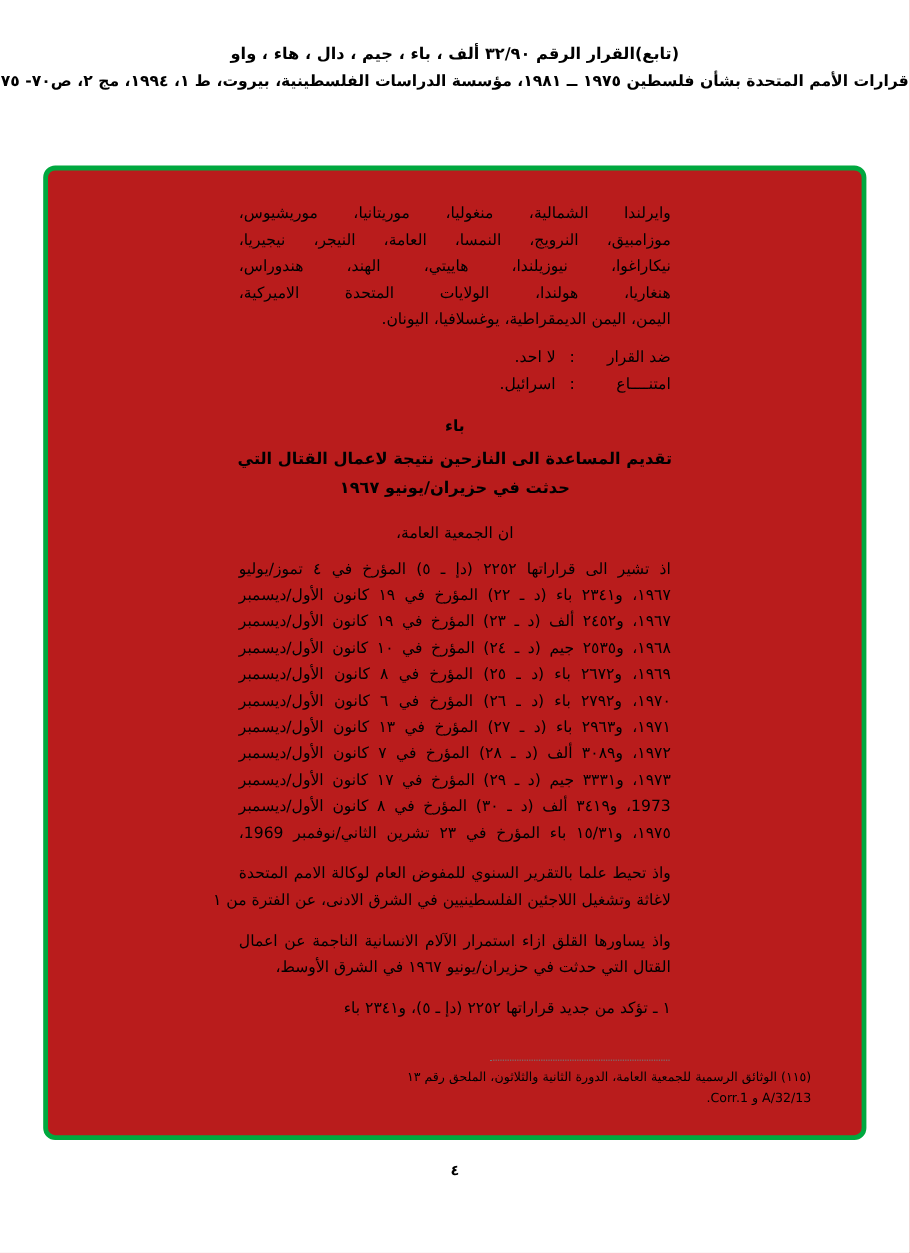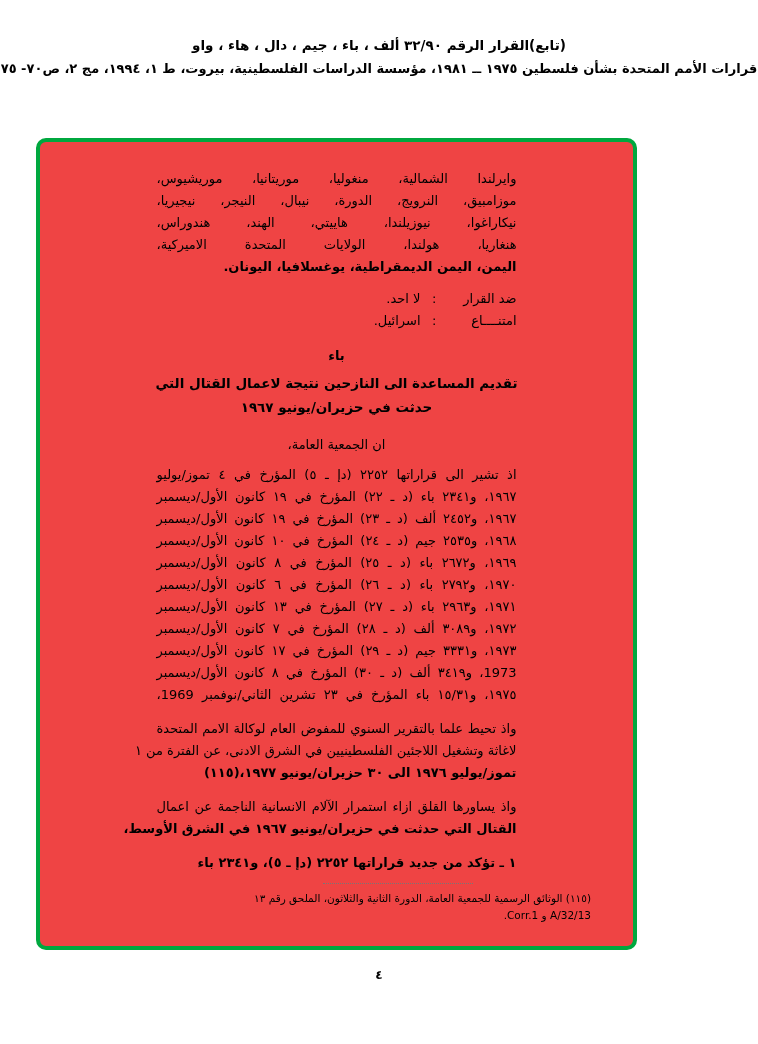--- a/index.html
+++ b/index.html
@@ -39,26 +39,26 @@
     font-weight: bold;
     margin-top: 6px;
     direction: rtl;
   }
 
   
   .frame {
     position: absolute;
     left: 36px;
     top: 138px;
-    width: 601px;
+    width: 686px;
     height: 812px;
     border: 4px solid #00a83f;
     border-radius: 10px;
     box-sizing: border-box;
-    background: #ef4444;
+    background: #b91c1c;
   }
   .frame-inner {
     position: absolute;
     inset: 0;
     padding: 26px 42px 18px 42px;
     box-sizing: border-box;
     direction: rtl;
   }
 
   
@@ -70,21 +70,20 @@
   .line {
     font-size: 13px;
     line-height: 22px;
     text-align: justify;
     text-align-last: justify;
     white-space: nowrap;
   }
   .line.plain {
     text-align: center;
     text-align-last: right;
-    font-weight: bold;
   }
   .vote-block {
     margin-top: 10px;
     width: 360px;
     margin-right: auto;
     margin-left: auto;
   }
   .vote-row {
     font-size: 13px;
     line-height: 22px;
@@ -166,21 +165,21 @@
   <div class="header">
     <div class="header-title">(تابع)القرار الرقم ٣٢/٩٠ ألف ، باء ، جيم ، دال ، هاء ، واو</div>
     <div class="header-source">قرارات الأمم المتحدة بشأن فلسطين ١٩٧٥ ــ ١٩٨١، مؤسسة الدراسات الفلسطينية، بيروت، ط ١، ١٩٩٤، مج ٢، ص٧٠- ٧٥</div>
   </div>
 
   <div class="frame">
     <div class="frame-inner">
 
       <div class="block">
         <div class="line">وايرلندا الشمالية، منغوليا، موريتانيا، موريشيوس،</div>
-        <div class="line">موزامبيق، النرويج، الدورة، نيبال، النيجر، نيجيريا،</div>
+        <div class="line">موزامبيق، النرويج، النمسا، العامة، النيجر، نيجيريا،</div>
         <div class="line">نيكاراغوا، نيوزيلندا، هاييتي، الهند، هندوراس،</div>
         <div class="line">هنغاريا، هولندا، الولايات المتحدة الاميركية،</div>
         <div class="line plain">اليمن، اليمن الديمقراطية، يوغسلافيا، اليونان.</div>
       </div>
 
       <div class="vote-block">
         <div class="vote-row">
           <span class="vote-label">ضد القرار</span>
           <span class="vote-colon">:</span>
           <span class="vote-value">لا احد.</span>
@@ -210,21 +209,20 @@
         <div class="line">١٩٧١، و٢٩٦٣ باء (د ـ ٢٧) المؤرخ في ١٣ كانون الأول/ديسمبر</div>
         <div class="line">١٩٧٢، و٣٠٨٩ ألف (د ـ ٢٨) المؤرخ في ٧ كانون الأول/ديسمبر</div>
         <div class="line">١٩٧٣، و٣٣٣١ جيم (د ـ ٢٩) المؤرخ في ١٧ كانون الأول/ديسمبر</div>
         <div class="line">1973، و٣٤١٩ ألف (د ـ ٣٠) المؤرخ في ٨ كانون الأول/ديسمبر</div>
         <div class="line">١٩٧٥، و١٥/٣١ باء المؤرخ في ٢٣ تشرين  الثاني/نوفمبر 1969،</div>
       </div>
 
       <div class="para">
         <div class="line">واذ تحيط علما بالتقرير السنوي للمفوض العام لوكالة الامم المتحدة</div>
         <div class="line">لاغاثة وتشغيل اللاجئين الفلسطينيين في الشرق الادنى، عن الفترة من ١</div>
-        <div class="line plain">تموز/يوليو ١٩٧٦ الى ٣٠ حزيران/يونيو ١٩٧٧،(١١٥)</div>
       </div>
 
       <div class="para">
         <div class="line">واذ يساورها القلق ازاء استمرار الآلام الانسانية الناجمة عن اعمال</div>
         <div class="line plain">القتال التي حدثت في حزيران/يونيو ١٩٦٧ في الشرق الأوسط،</div>
       </div>
 
       <div class="para">
         <div class="line plain">١ ـ تؤكد من جديد قراراتها ٢٢٥٢ (دإ ـ ٥)، و٢٣٤١ باء</div>
       </div>

